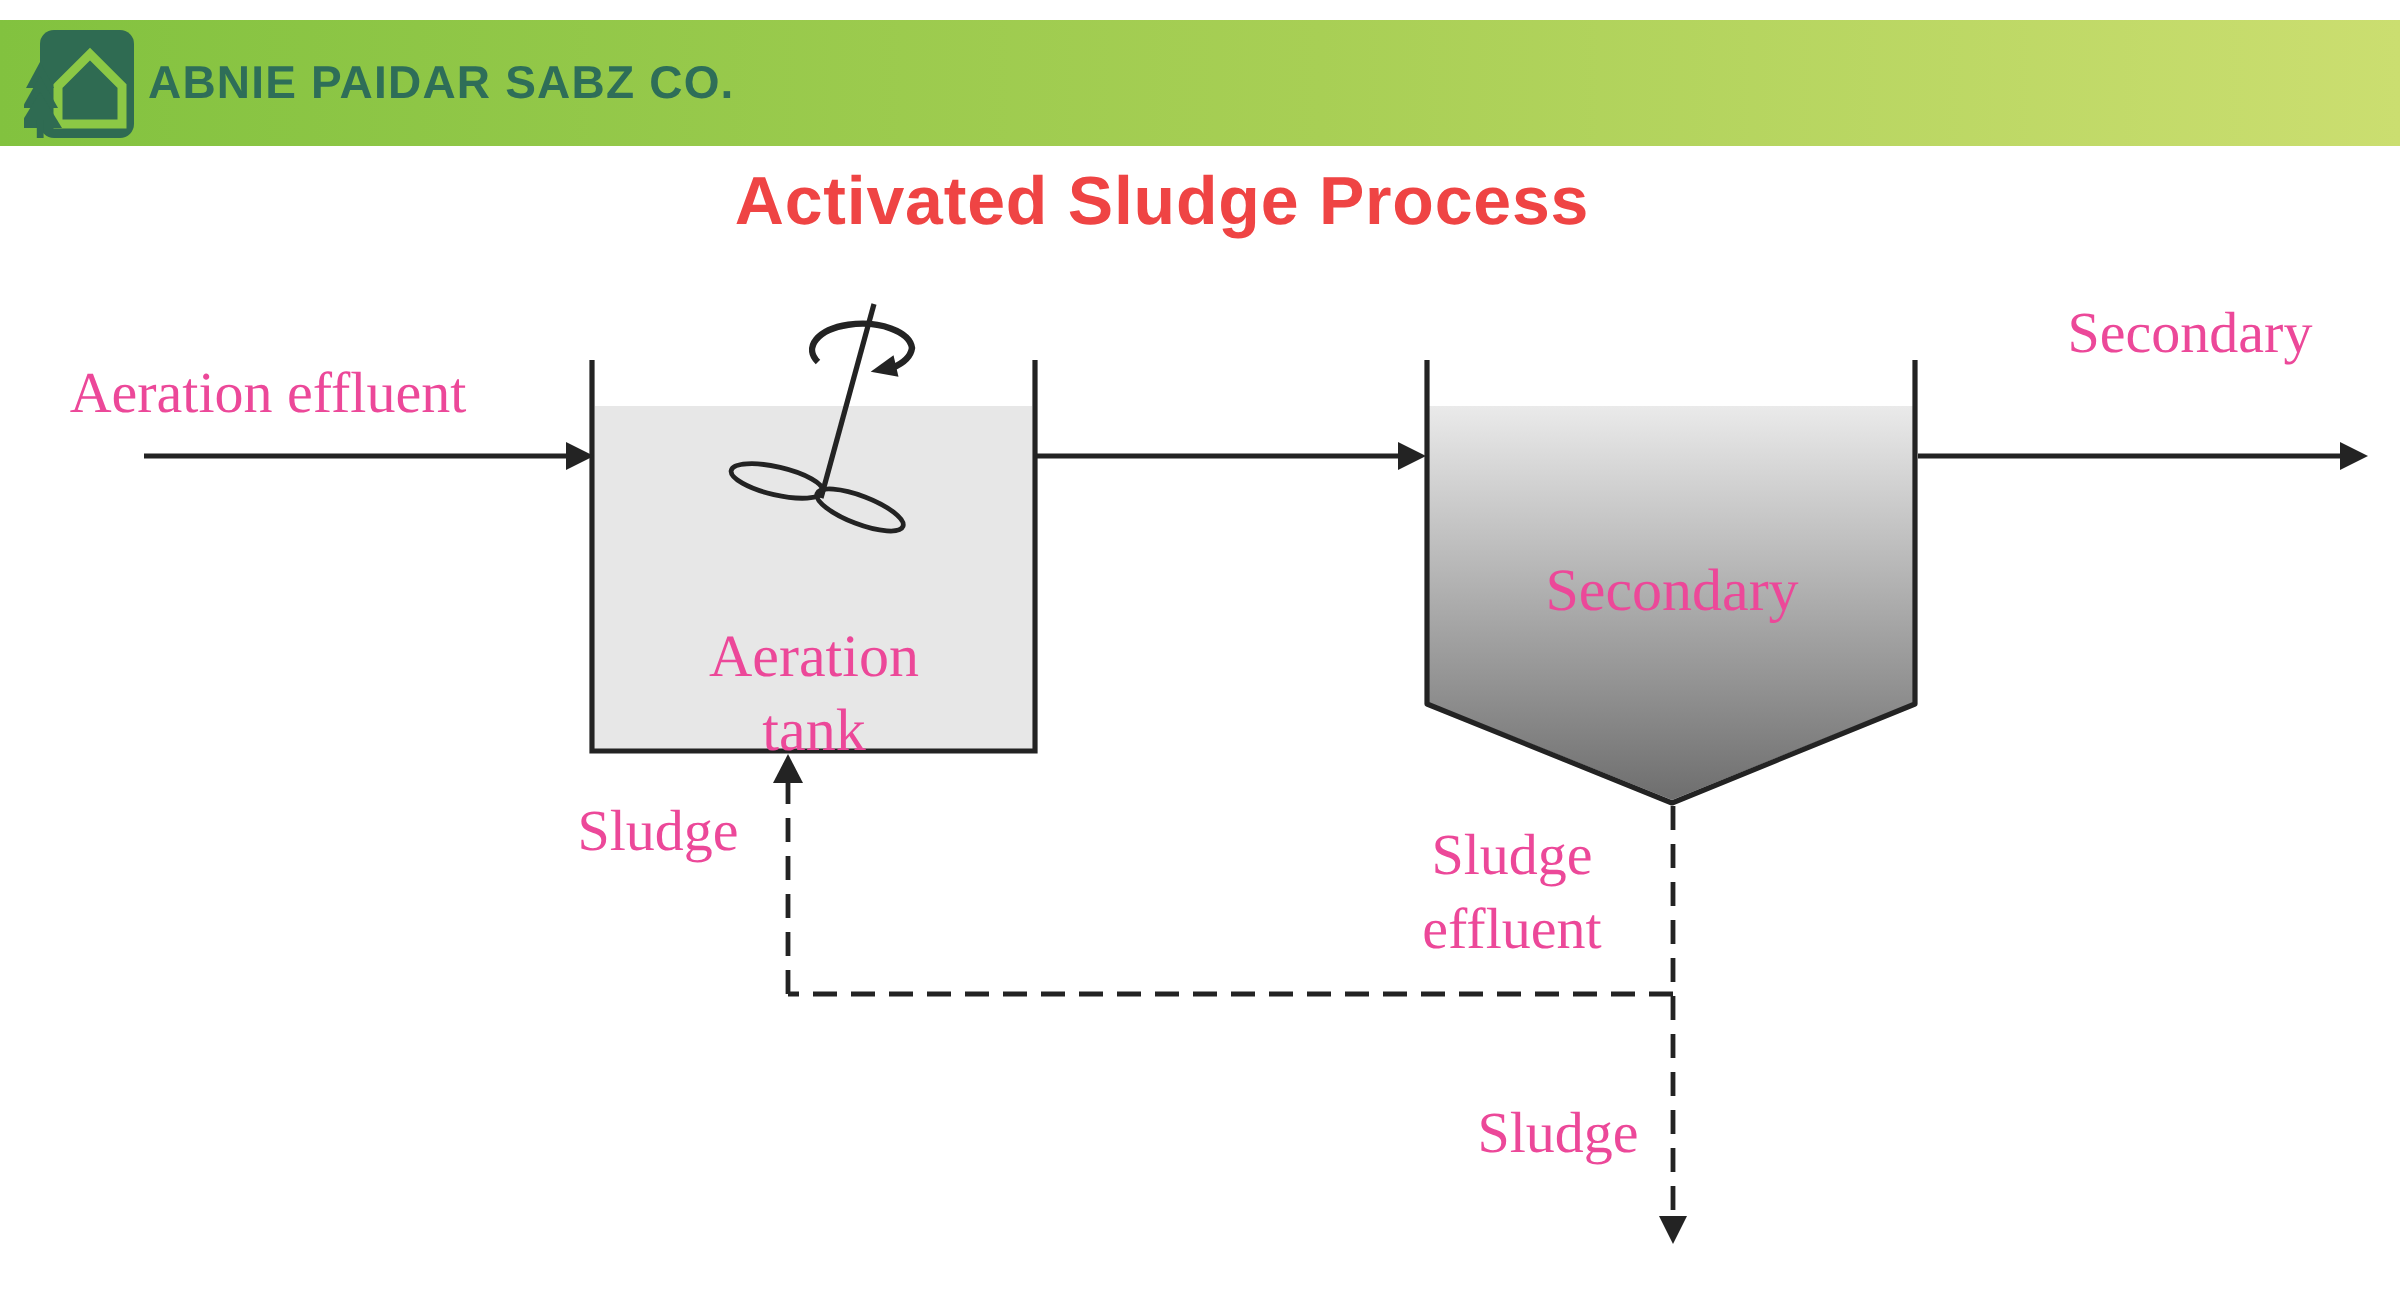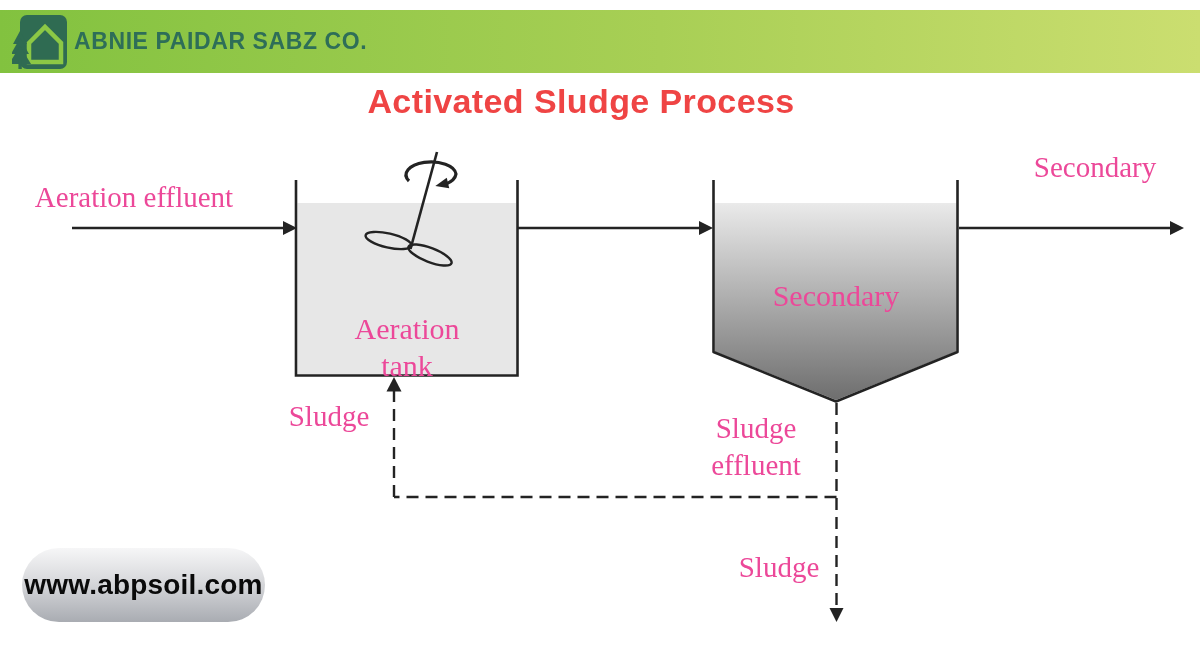--- a/index.html
+++ b/index.html
@@ -129,17 +129,14 @@
     <span>Sludge</span>
   </div>
   <div class="lbl" id="lbl-underflow">
     <span>Sludge</span>
     <span>effluent</span>
   </div>
   <div class="lbl" id="lbl-waste">
     <span>Sludge</span>
   </div>
 
-  <div class="website-pill">
-    <span>www.abpsoil.com</span>
-  </div>
 
 </div>
 
 </body></html>

